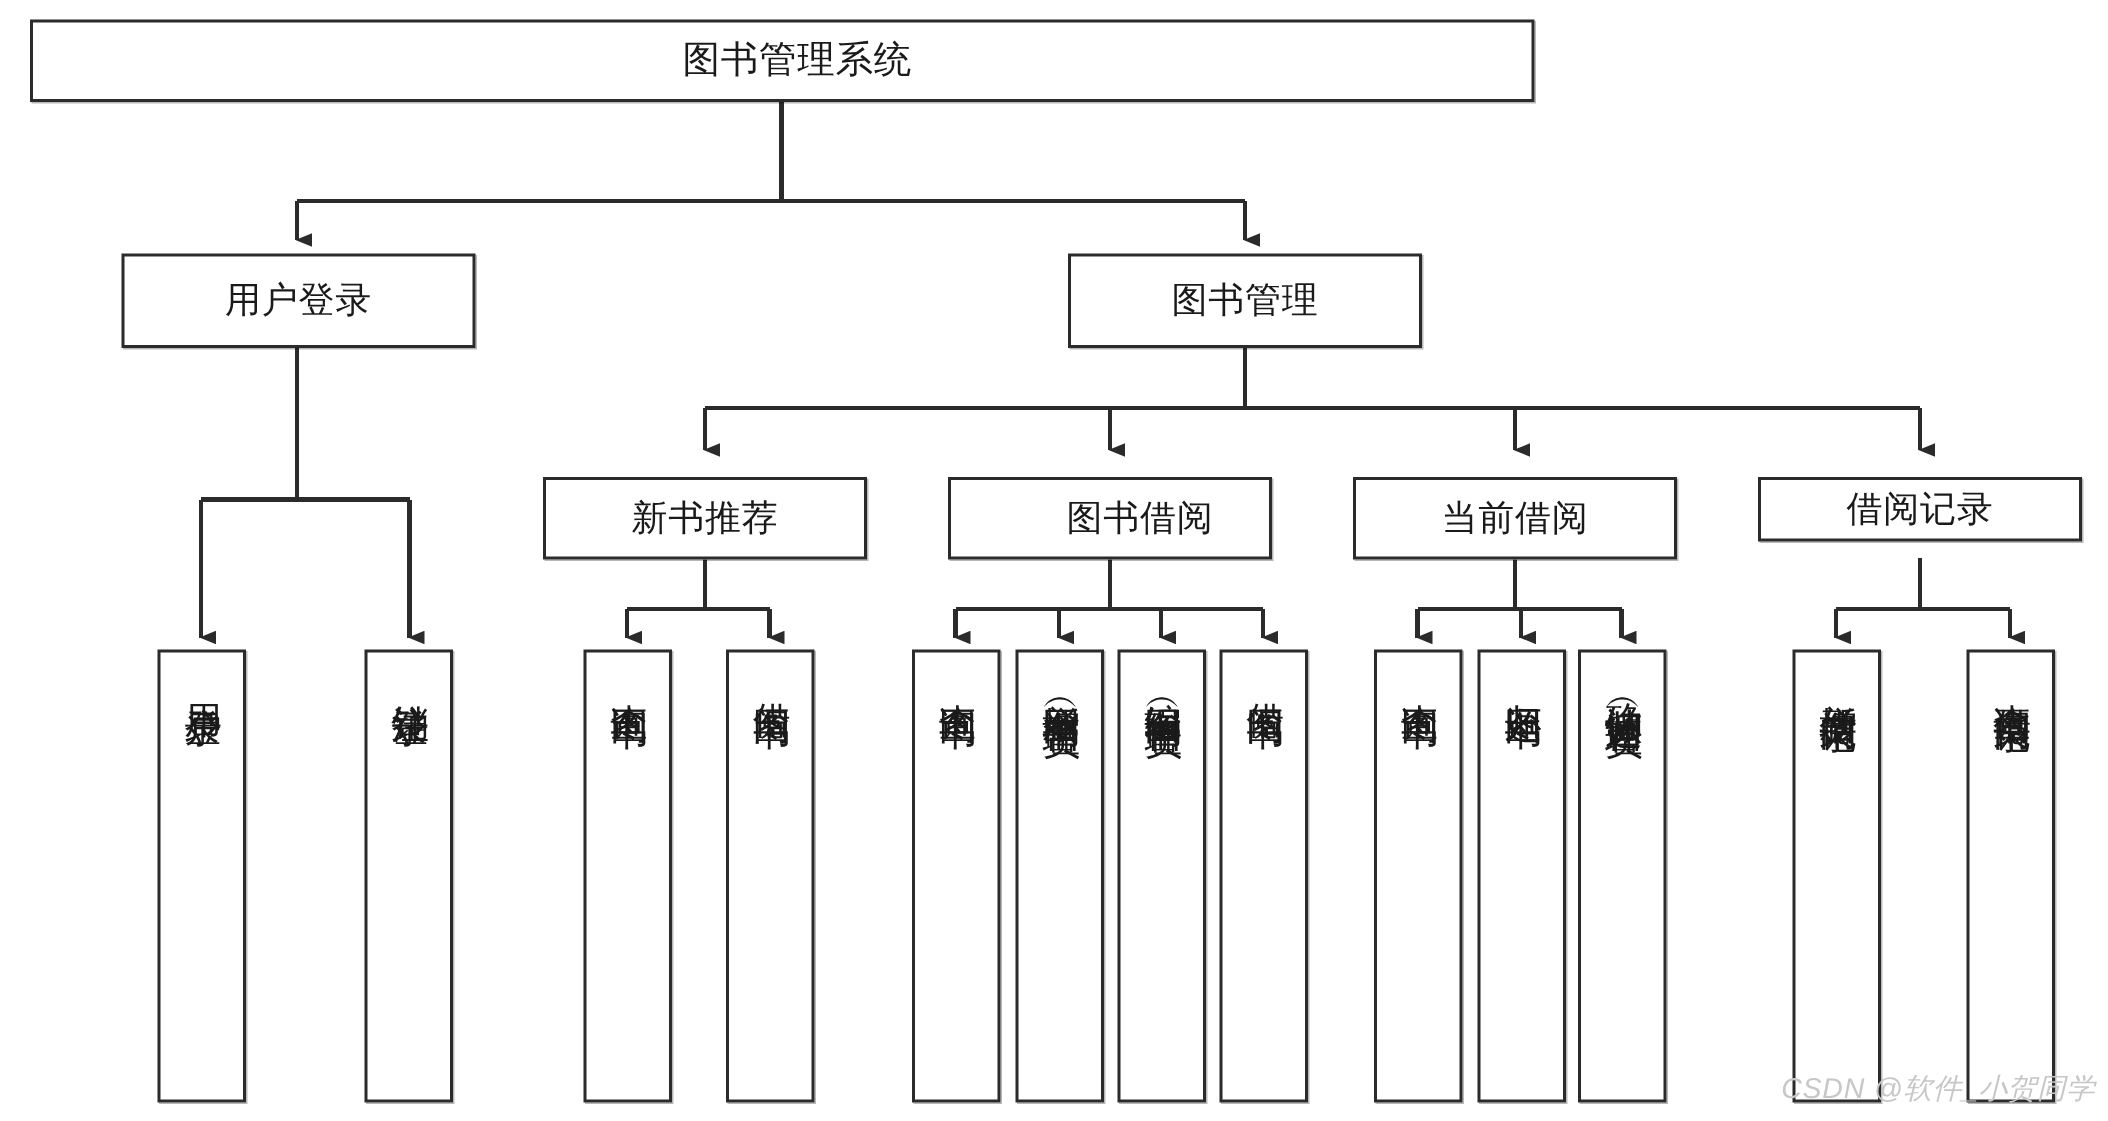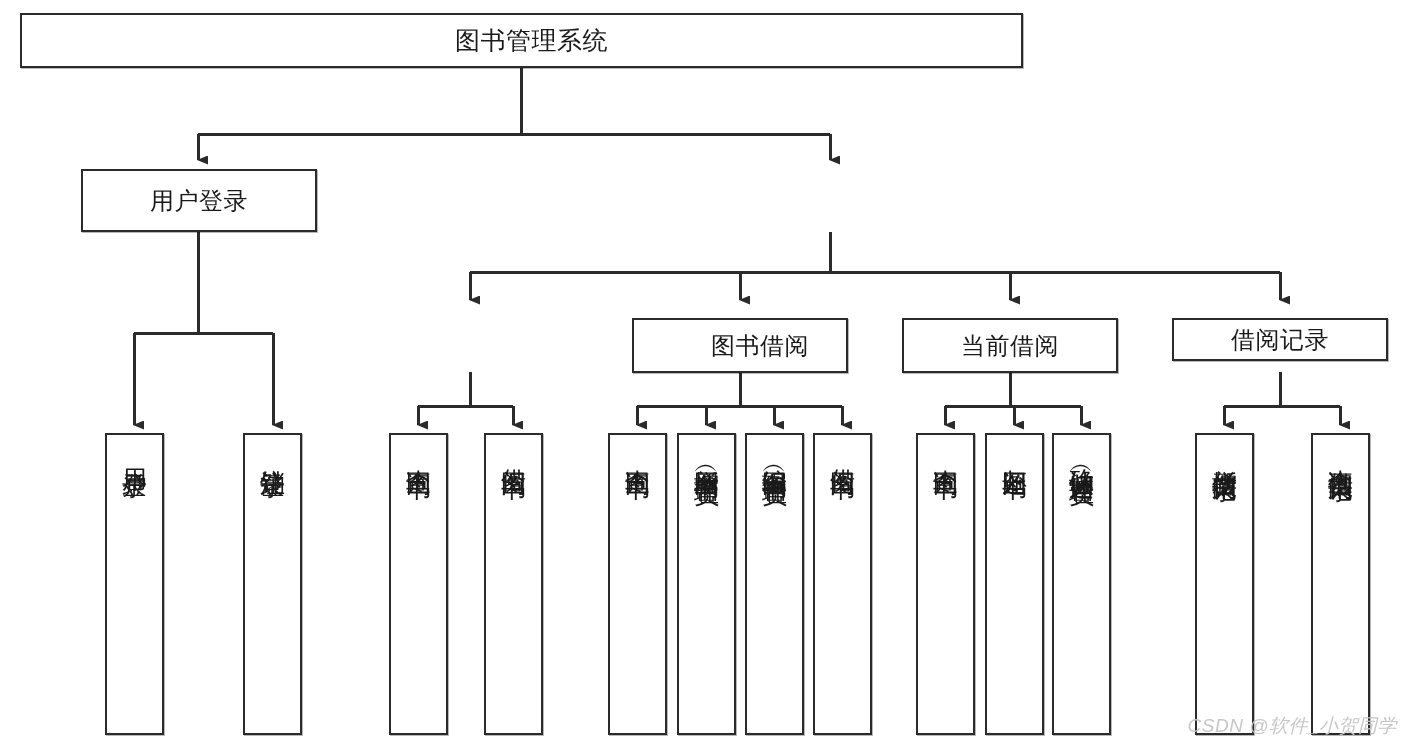--- a/index.html
+++ b/index.html
@@ -129,21 +129,27 @@
     </g>
   </svg>
 
   <div class="node horiz root" style="left:20px; top:13px; width:1003px; height:55px;padding-left:20px;">
     <span class="node-label">图书管理系统</span>
   </div>
 
   <div class="node horiz" style="left:81px; top:169px; width:236px; height:63px;">
     <span class="node-label">用户登录</span>
   </div>
-
+  <div class="node horiz" style="left:712px; top:169px; width:236px; height:63px;">
+    <span class="node-label">图书管理</span>
+  </div>
+
+  <div class="node horiz" style="left:362px; top:318px; width:216px; height:55px;">
+    <span class="node-label">新书推荐</span>
+  </div>
   <div class="node horiz" style="left:632px; top:318px; width:216px; height:55px;padding-left:40px;">
     <span class="node-label">图书借阅</span>
   </div>
   <div class="node horiz" style="left:902px; top:318px; width:216px; height:55px;">
     <span class="node-label">当前借阅</span>
   </div>
   <div class="node horiz" style="left:1172px; top:318px; width:216px; height:43px;">
     <span class="node-label">借阅记录</span>
   </div>
 

